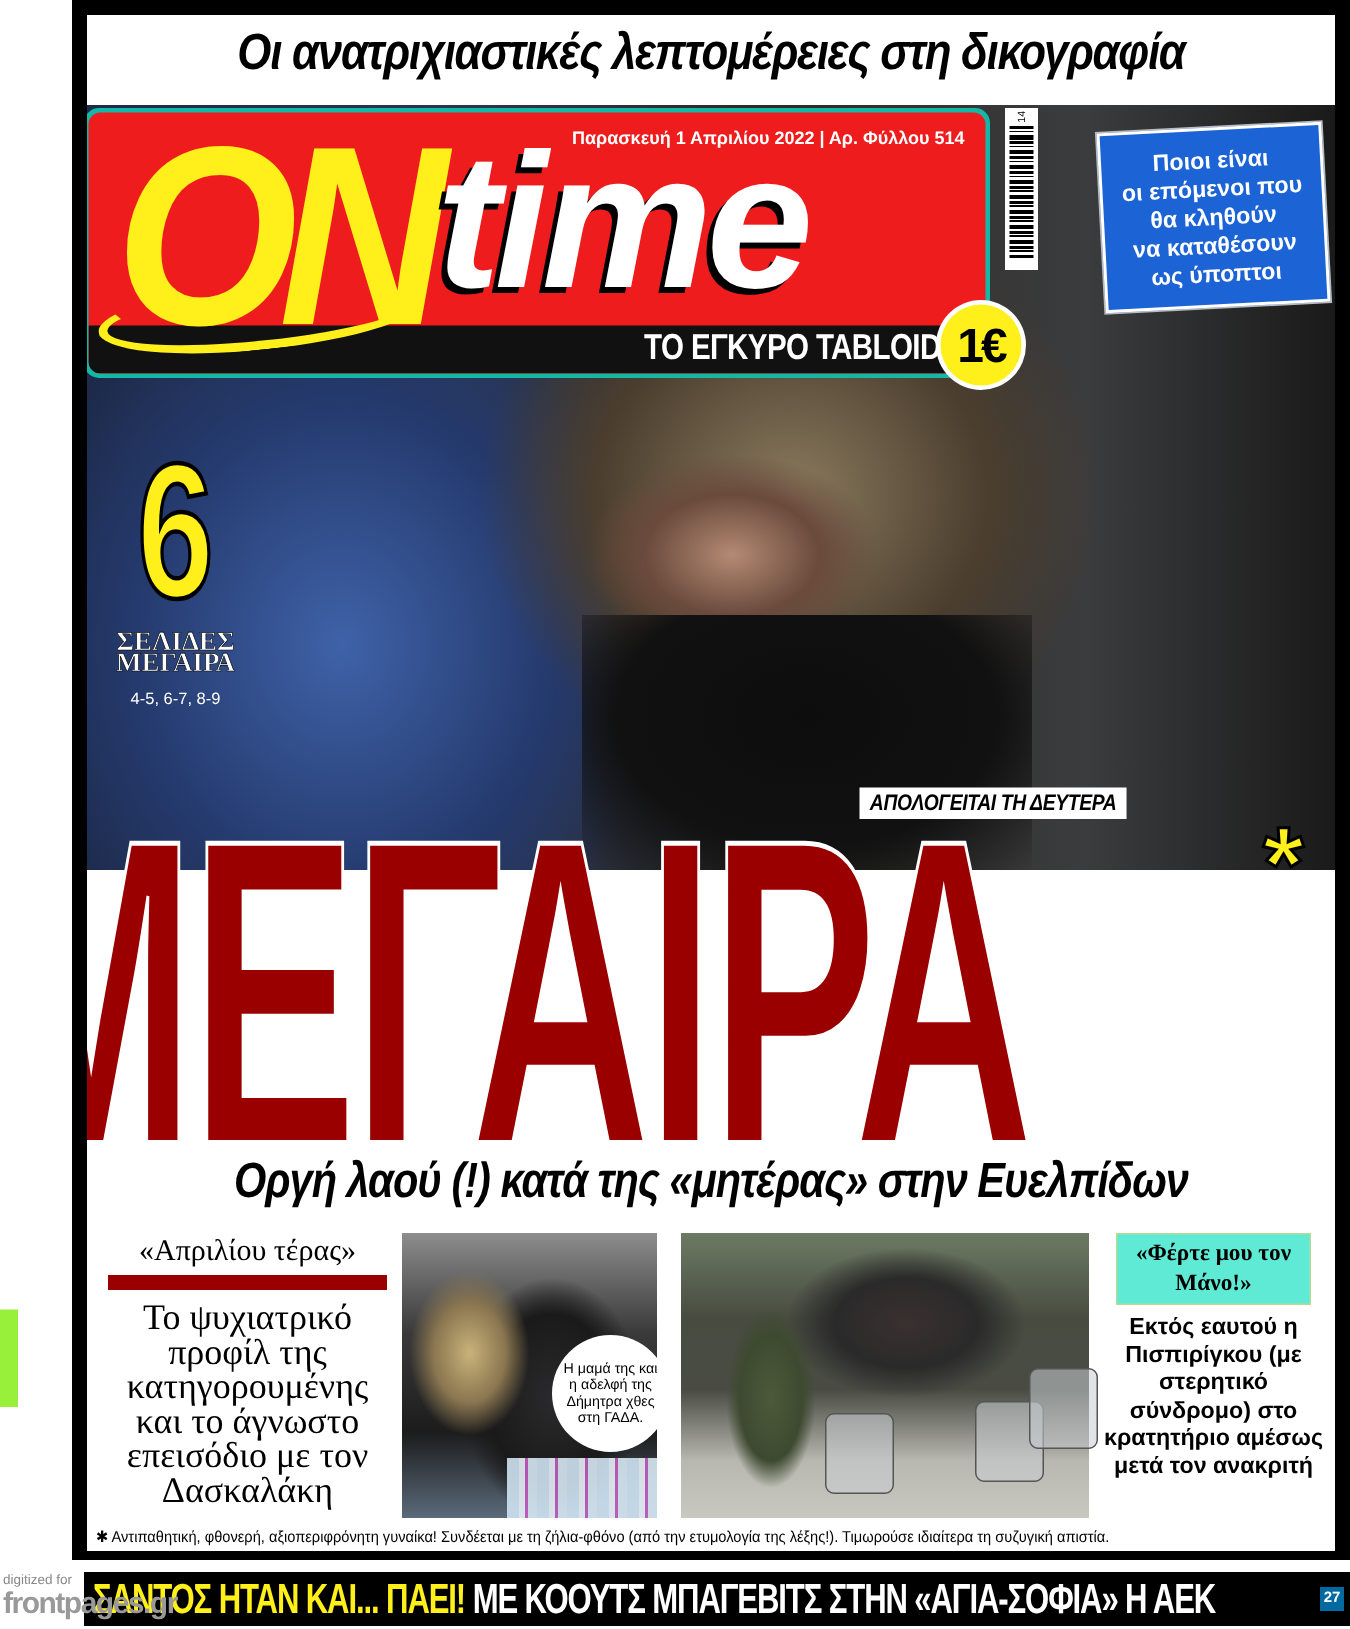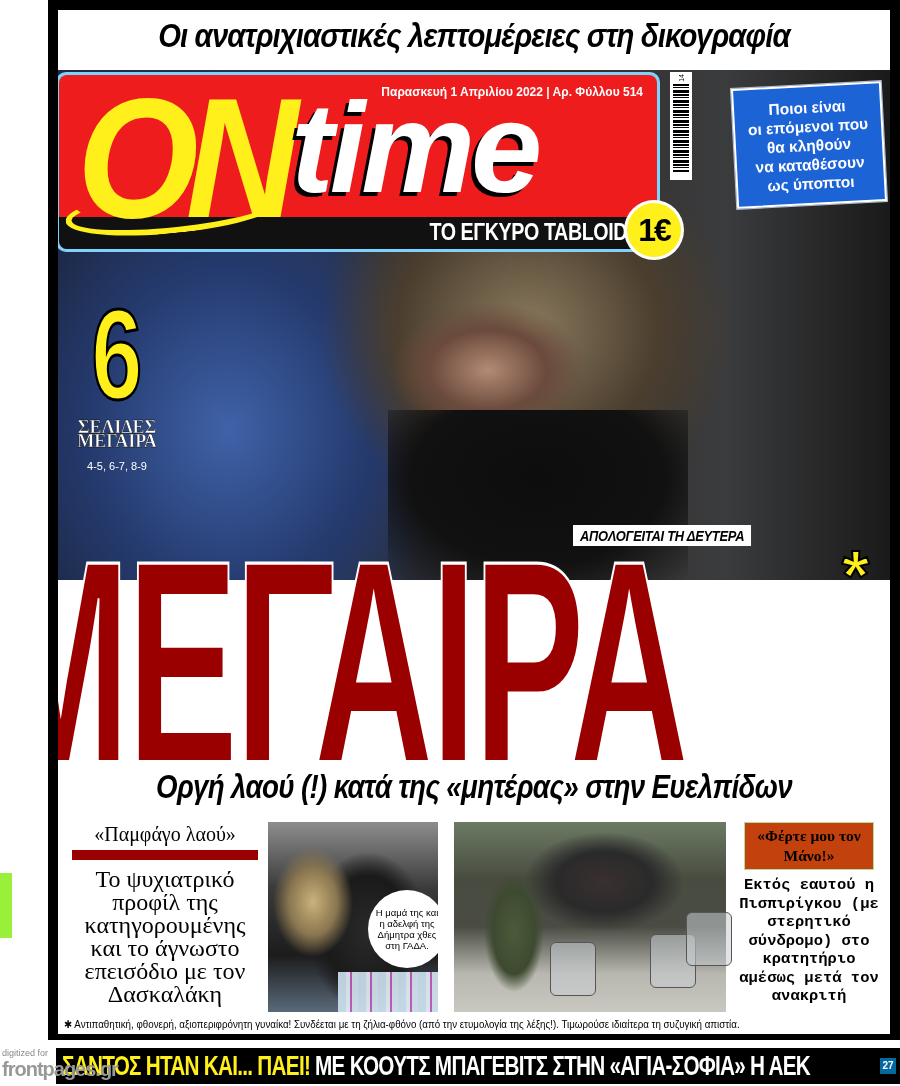--- a/index.html
+++ b/index.html
@@ -33,21 +33,21 @@
       linear-gradient(90deg, #1d2a4a 0%, #2a3550 30%, #2d2a25 55%, #3b3c3e 80%, #1a1a1a 100%);
   }
   .hero-mask {
     position: absolute; left: 330px; top: 340px; width: 300px; height: 170px;
     background: radial-gradient(ellipse at 50% 40%, #0d0d0d 0%, #111 60%, rgba(0,0,0,0) 100%);
   }
 
   
   .masthead {
     position: absolute; left: -2px; top: 62px; width: 604px; height: 180px;
-    background: #7dd3fc; border-radius: 10px; padding: 3px;
+    background: #14b8a6; border-radius: 10px; padding: 3px;
   }
   .masthead-inner {
     position: relative; width: 100%; height: 100%;
     background: #ee1c1c; border-radius: 8px; overflow: hidden;
   }
   .masthead-bar {
     position: absolute; left: 0; bottom: 0; width: 100%; height: 32px; background: #111;
   }
   .logo-on {
     position: absolute; left: 18px; top: -2px;
@@ -187,25 +187,25 @@
       linear-gradient(180deg, #6c7a64 0%, #484c40 30%, #4a4c44 55%, #b8b8b0 80%, #c8c8c0 100%);
   }
   .photo2-shield {
     position: absolute; width: 46px; height: 54px; border-radius: 6px;
     background: rgba(200,205,210,0.55); border: 1px solid #555;
   }
 
   
   .story-right { position: absolute; left: 678px; top: 812px; width: 146px; text-align: center; }
   .story-right-kicker {
-    background: #c2410c; border: 1px solid #b3dc95; font-family: "Liberation Serif", serif;
+    background: #5eead4; border: 1px solid #b3dc95; font-family: "Liberation Serif", serif;
     font-weight: bold; font-size: 15.5px; line-height: 20px; padding: 3px 2px; margin: 0 8px;
   }
   .story-right-body {
-    font-family: Liberation Mono, monospace; font-size: 15.5px; line-height: 18.5px;
+    font-family: Liberation Sans, sans-serif; font-size: 15.5px; line-height: 18.5px;
     margin-top: 6px; color: #000; font-weight: bold; text-align: center;
   }
 
   .footnote {
     position: absolute; left: 6px; top: 1008px; width: 820px; font-size: 10.5px; color: #000;
     white-space: nowrap; transform: scaleX(0.93); transform-origin: left;
   }
 
   
   .ribbon {
@@ -286,21 +286,21 @@
   <div class="apologeitai">ΑΠΟΛΟΓΕΙΤΑΙ ΤΗ ΔΕΥΤΕΡΑ</div>
 
   <div class="headline">
     <span class="headline-text">ΜΕΓΑΙΡΑ</span>
   </div>
   <div class="headline-asterisk">*</div>
 
   <div class="subhead">Οργή λαού (!) κατά της «μητέρας» στην Ευελπίδων</div>
 
   <div class="story-left">
-    <div class="story-left-kicker">«Παμφάγο λαού»</div>
+    <div class="story-left-kicker">«Απριλίου τέρας»</div>
     <div class="story-left-rule"></div>
     <div class="story-left-body">Το ψυχιατρικό προφίλ της κατηγορουμένης και το άγνωστο επεισόδιο με τον Δασκαλάκη</div>
   </div>
 
   <div class="photo1">
     <div class="photo1-bottles"></div>
     <div class="photo1-bubble">Η μαμά της και η αδελφή της Δήμητρα χθες στη ΓΑΔΑ.</div>
   </div>
 
   <div class="photo2">

